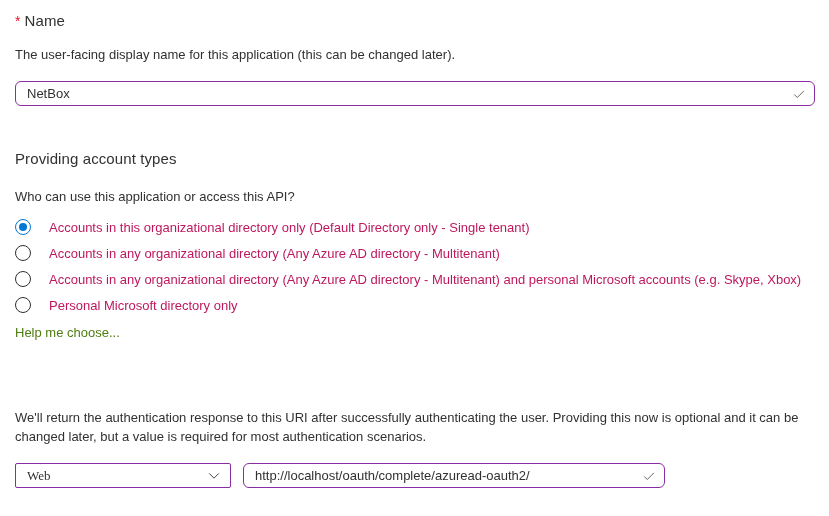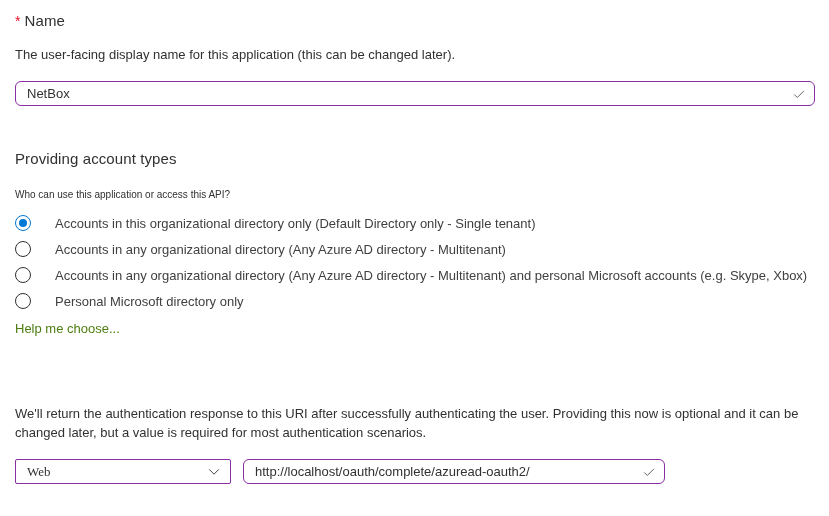--- a/index.html
+++ b/index.html
@@ -54,21 +54,21 @@
     position: absolute;
     right: 8px; top: 50%;
     transform: translateY(-50%);
     width: 14px; height: 14px;
     pointer-events: none;
   }
 
   .section { margin-top: 0; }
   .spacer-a { height: 44px; }
   .question {
-    font-size: 10px;
+    font-size: 13px;
     color: #323130;
     margin-top: 22px;
   }
 
   .radio-group { margin-top: 15px; }
   .radio-row {
     display: flex;
     align-items: center;
     margin-bottom: 10px;
     cursor: pointer;
@@ -87,22 +87,22 @@
     content: "";
     position: absolute;
     left: 50%; top: 50%;
     transform: translate(-50%, -50%);
     width: 8px; height: 8px;
     border-radius: 50%;
     background: #0078d4;
   }
   .radio-label {
     font-size: 13px;
-    color: #404040;
-    margin-left: 24px;
+    color: #be185d;
+    margin-left: 18px;
     white-space: nowrap;
   }
 
   .help-link {
     display: inline-block;
     font-size: 13px;
     color: #4d7c0f;
     text-decoration: none;
     cursor: pointer;
   }

